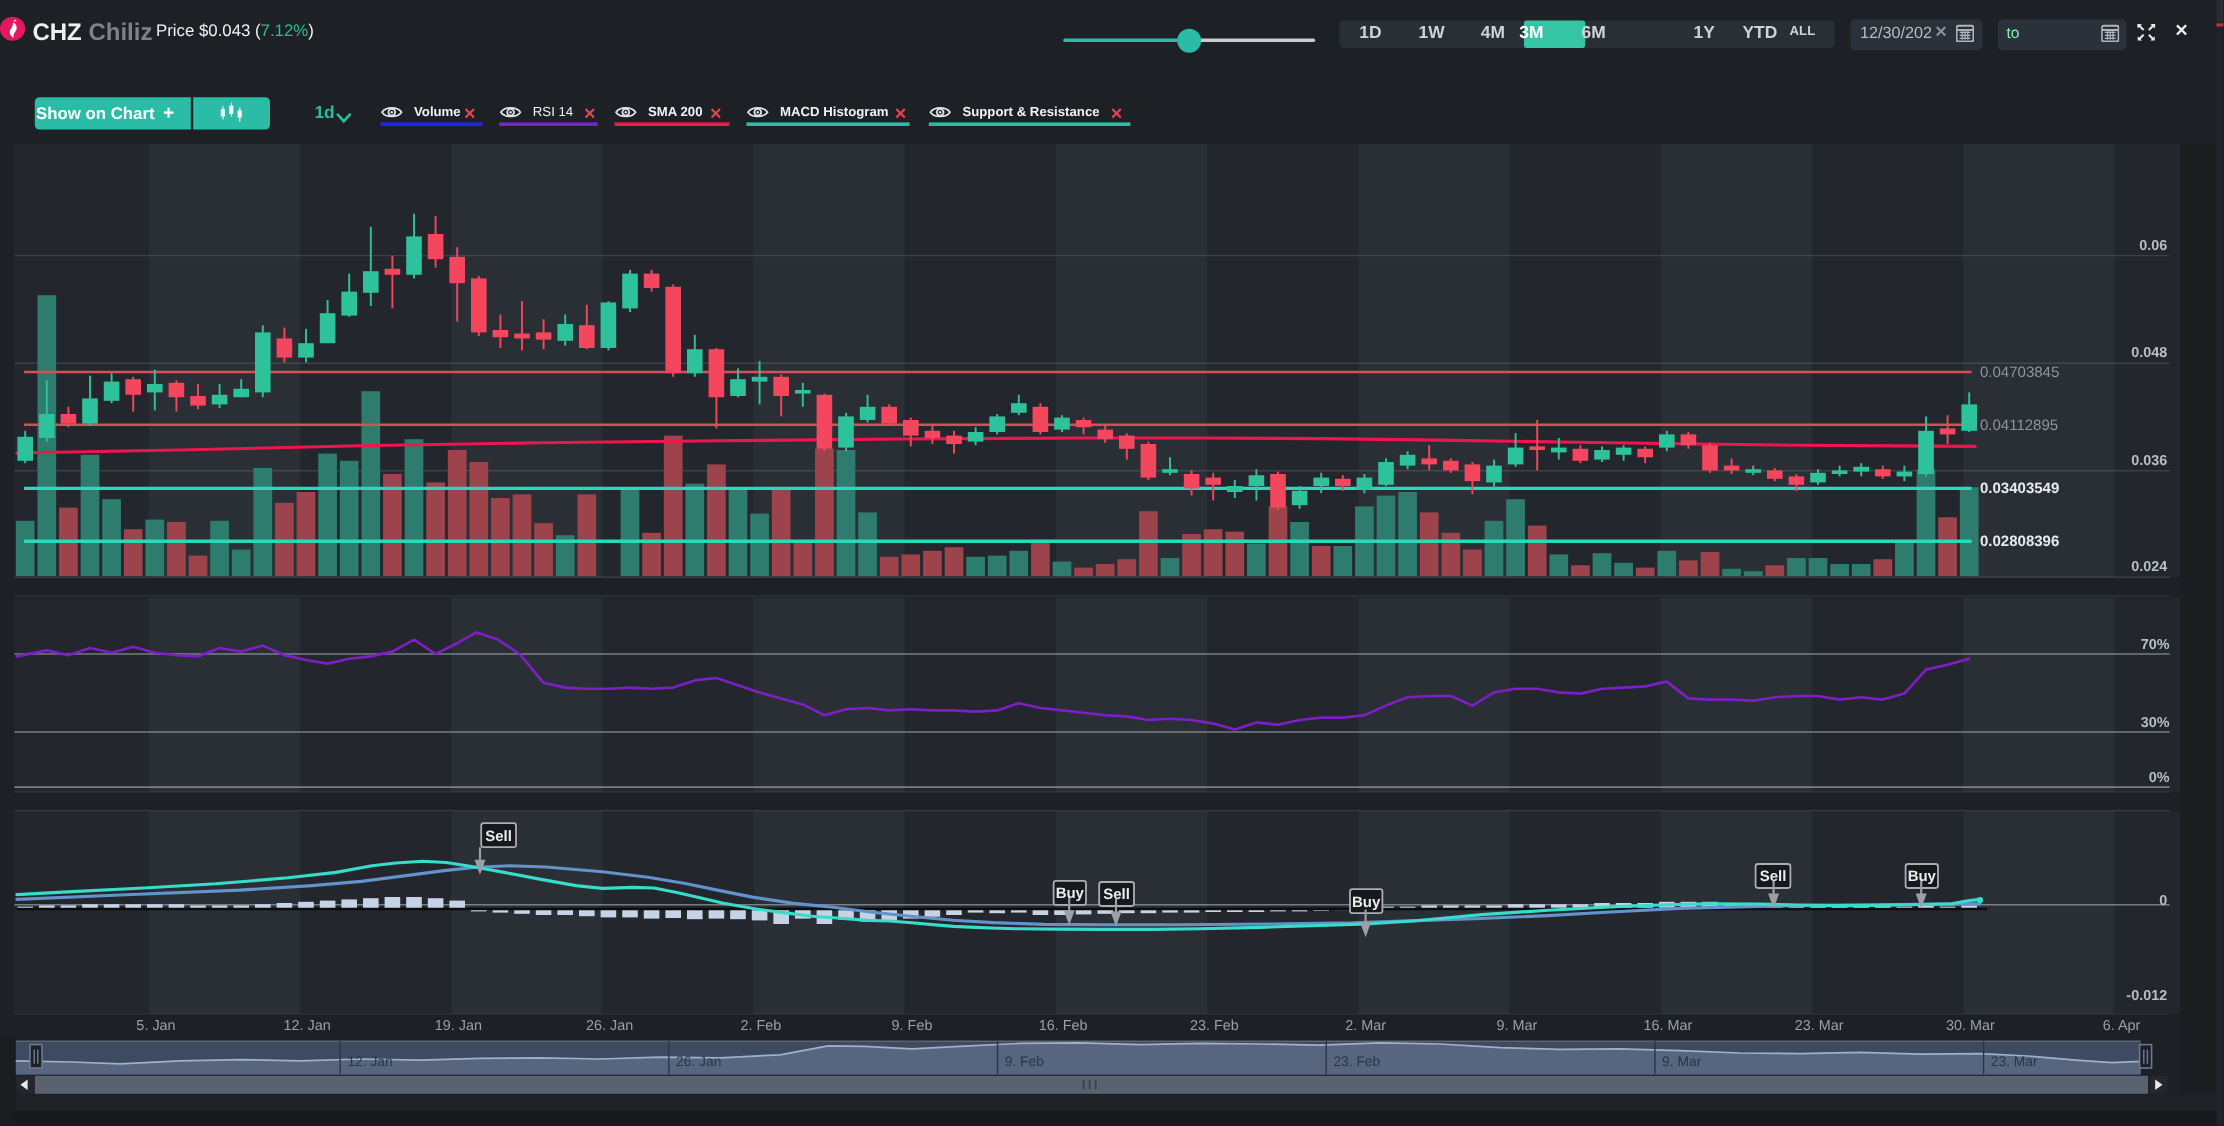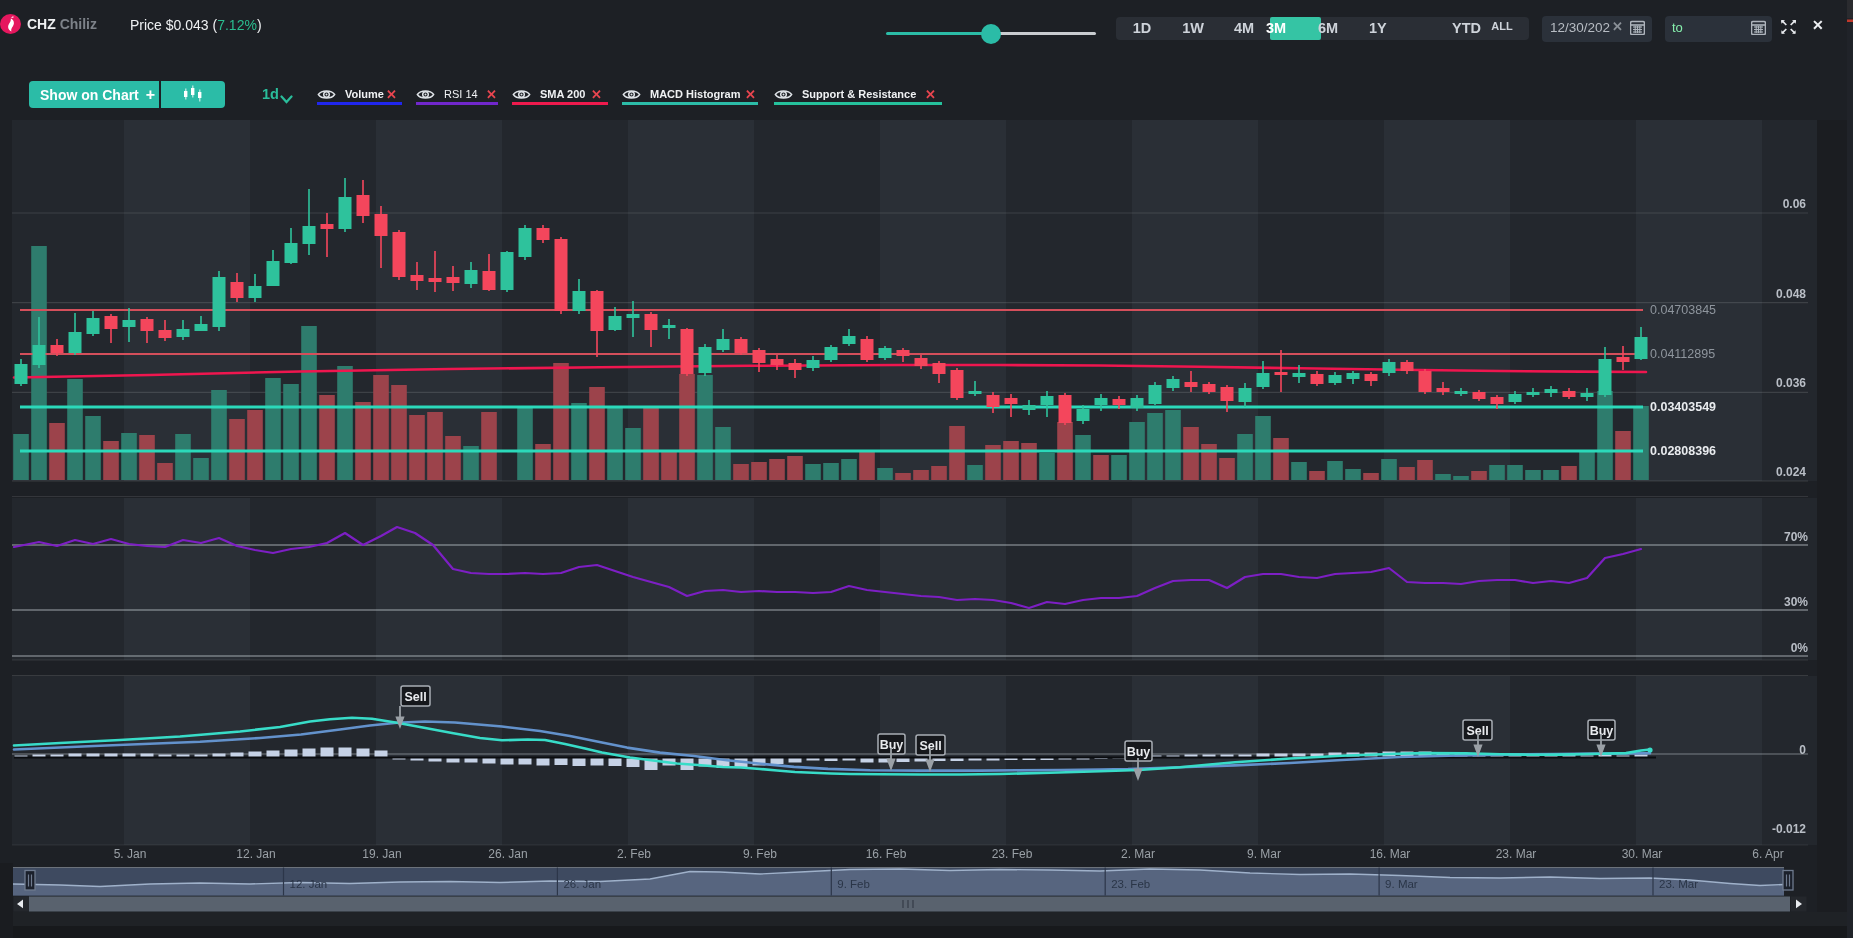--- a/index.html
+++ b/index.html
@@ -494,33 +494,33 @@
 <line x1="12" y1="675.5" x2="1808" y2="675.5" stroke="rgba(255,255,255,0.12)" stroke-width="1"></line>
 <rect x="1847" y="0" width="6" height="938" fill="#202329"></rect>
 <rect x="1847" y="19.5" width="6" height="2.5" fill="#c0392b"></rect>
 <rect x="1847" y="0" width="6" height="18" fill="#2a2b2f"></rect>
 </svg>
 <div style="position:absolute;left:0px;top:14px;width:21px;height:20px;border-radius:50%;background:#e5175e;overflow:hidden">
 <svg width="21" height="20" viewBox="0 0 21 20">
       <path d="M10.8 4.6 C12.9 5.4 14.1 7.3 13.9 9.6 C13.7 12 11.9 13.2 11.3 15.2 C11.1 16 11.2 16.8 11.5 17.6 C9.6 16.9 8.2 15.2 8.1 13.1 C8 10.8 9.6 9.5 10.4 7.6 C10.8 6.6 10.9 5.6 10.8 4.6 Z" fill="#fff"></path>
       <path d="M11.2 4.2 C11.5 3.2 12.3 2.5 13.3 2.3 L13.6 3.4 C12.8 3.5 12 3.8 11.2 4.2 Z" fill="#fff"></path>
     </svg></div>
-<div style="position:absolute;left:27px;top:16px;font-size:14px;font-weight:bold;color:#eef0f2">CHZ <span style="color:#7d8289;font-weight:bold">Chiliz</span></div>
+<div style="position:absolute;left:27px;top:16px;font-size:20px;font-weight:bold;color:#eef0f2">CHZ <span style="color:#7d8289;font-weight:bold">Chiliz</span></div>
 <div style="position:absolute;left:130px;top:17px;font-size:14px;font-weight:normal;color:#eef0f2">Price $0.043 (<span style="color:#2abd8f">7.12%</span>)</div>
 <div style="position:absolute;left:886px;top:32px;width:105px;height:3px;background:#2bbca7;border-radius:2px"></div>
 <div style="position:absolute;left:991px;top:32px;width:105px;height:3px;background:#c9ccd0;border-radius:2px"></div>
 <div style="position:absolute;left:981px;top:23.5px;width:20px;height:20px;border-radius:50%;background:#2bbca7"></div>
 <div style="position:absolute;left:1116px;top:17px;width:413px;height:23px;background:#2a2e35;border-radius:4px"></div>
 <div style="position:absolute;left:1270px;top:17px;width:51px;height:23px;background:#35c4a4;border-radius:2px"></div>
 <div style="position:absolute;left:1112px;top:20px;width:60px;text-align:center;font-size:14.5px;font-weight:bold;color:#ced3da">1D</div>
 <div style="position:absolute;left:1163px;top:20px;width:60px;text-align:center;font-size:14.5px;font-weight:bold;color:#ced3da">1W</div>
 <div style="position:absolute;left:1214px;top:20px;width:60px;text-align:center;font-size:14.5px;font-weight:bold;color:#ced3da">4M</div>
 <div style="position:absolute;left:1266px;top:20px;width:60px;font-size:14.5px;font-weight:bold;color:#ffffff">3M</div>
 <div style="position:absolute;left:1318px;top:20px;width:60px;text-align:left;font-size:14.5px;font-weight:bold;color:#ced3da">6M</div>
-<div style="position:absolute;left:1369px;top:20px;width:60px;text-align:left;font-size:14.5px;font-weight:bold;color:#ced3da">1Y</div>
+<div style="position:absolute;left:1369px;top:20px;width:60px;text-align:right;font-size:14.5px;font-weight:bold;color:#ced3da">1Y</div>
 <div style="position:absolute;left:1421px;top:20px;width:60px;text-align:right;font-size:14.5px;font-weight:bold;color:#ced3da">YTD</div>
 <div style="position:absolute;left:1472px;top:20px;width:60px;text-align:center;font-size:11px;font-weight:bold;color:#ced3da">ALL</div>
 <div style="position:absolute;left:1542px;top:16px;width:110px;height:26px;background:#2b313a;border-radius:4px"></div>
 <div style="position:absolute;left:1550px;top:20px;font-size:13.5px;color:#b7bcc3">12/30/202</div>
 <div style="position:absolute;left:1612px;top:19px;font-size:13px;font-weight:bold;color:#8a9097">✕</div>
 <div style="position:absolute;left:1630px;top:20px"><svg width="15" height="15" viewBox="0 0 15 15">
       <rect x="0.5" y="1.5" width="14" height="13" rx="1.5" fill="none" stroke="#aeb4bc" stroke-width="1.6"></rect>
       <line x1="0.5" y1="5" x2="14.5" y2="5" stroke="#aeb4bc" stroke-width="1.6"></line>
       <g stroke="#aeb4bc" stroke-width="1.1">
         <line x1="3" y1="7" x2="12" y2="7"></line>
@@ -557,21 +557,21 @@
         <path d="M15.8 0.9 L11.4 0.9 L15.8 5.3 Z" transform="translate(5.2,0.3) scale(0.68)"></path>
       </g>
       <g fill="#e8eaee">
         <path d="M1.4 1.2 L5 1.2 L1.4 4.8 Z"></path>
         <path d="M15.6 1.2 L12 1.2 L15.6 4.8 Z"></path>
         <path d="M1.4 14.8 L5 14.8 L1.4 11.2 Z"></path>
         <path d="M15.6 14.8 L12 14.8 L15.6 11.2 Z"></path>
       </g>
     </svg></div>
 <div style="position:absolute;left:1812px;top:17px;font-size:14px;font-weight:bold;color:#eef0f3">✕</div>
-<div style="position:absolute;left:29px;top:81px;width:130px;height:27px;background:#2bbca7;border-radius:4px 0 0 4px;color:#fff;font-size:14px;font-weight:bold;line-height:27px"><span style="margin-left:11px">Show on Chart</span><span style="margin-left:7px;font-size:16px">+</span></div>
+<div style="position:absolute;left:29px;top:81px;width:130px;height:27px;background:#2bbca7;border-radius:4px 0 0 4px;color:#fff;font-size:14px;font-weight:bold;line-height:27px"><span style="margin-left:1px">Show on Chart</span><span style="margin-left:7px;font-size:16px">+</span></div>
 <div style="position:absolute;left:161px;top:81px;width:64px;height:27px;background:#2bbca7;border-radius:0 4px 4px 0;text-align:center"><svg width="26" height="21" viewBox="0 0 26 21" style="margin-top:3px">
       <g fill="#fff">
         <rect x="4" y="7" width="3.4" height="6"></rect>
         <rect x="5.4" y="4.5" width="0.9" height="2.5"></rect>
         <rect x="5.4" y="13" width="0.9" height="2.5"></rect>
         <rect x="11" y="4" width="3.4" height="7"></rect>
         <rect x="12.4" y="1.5" width="0.9" height="2.5"></rect>
         <rect x="12.4" y="11" width="0.9" height="2.5"></rect>
         <rect x="18" y="8" width="3.4" height="6"></rect>
         <rect x="19.4" y="5.5" width="0.9" height="2.5"></rect>

